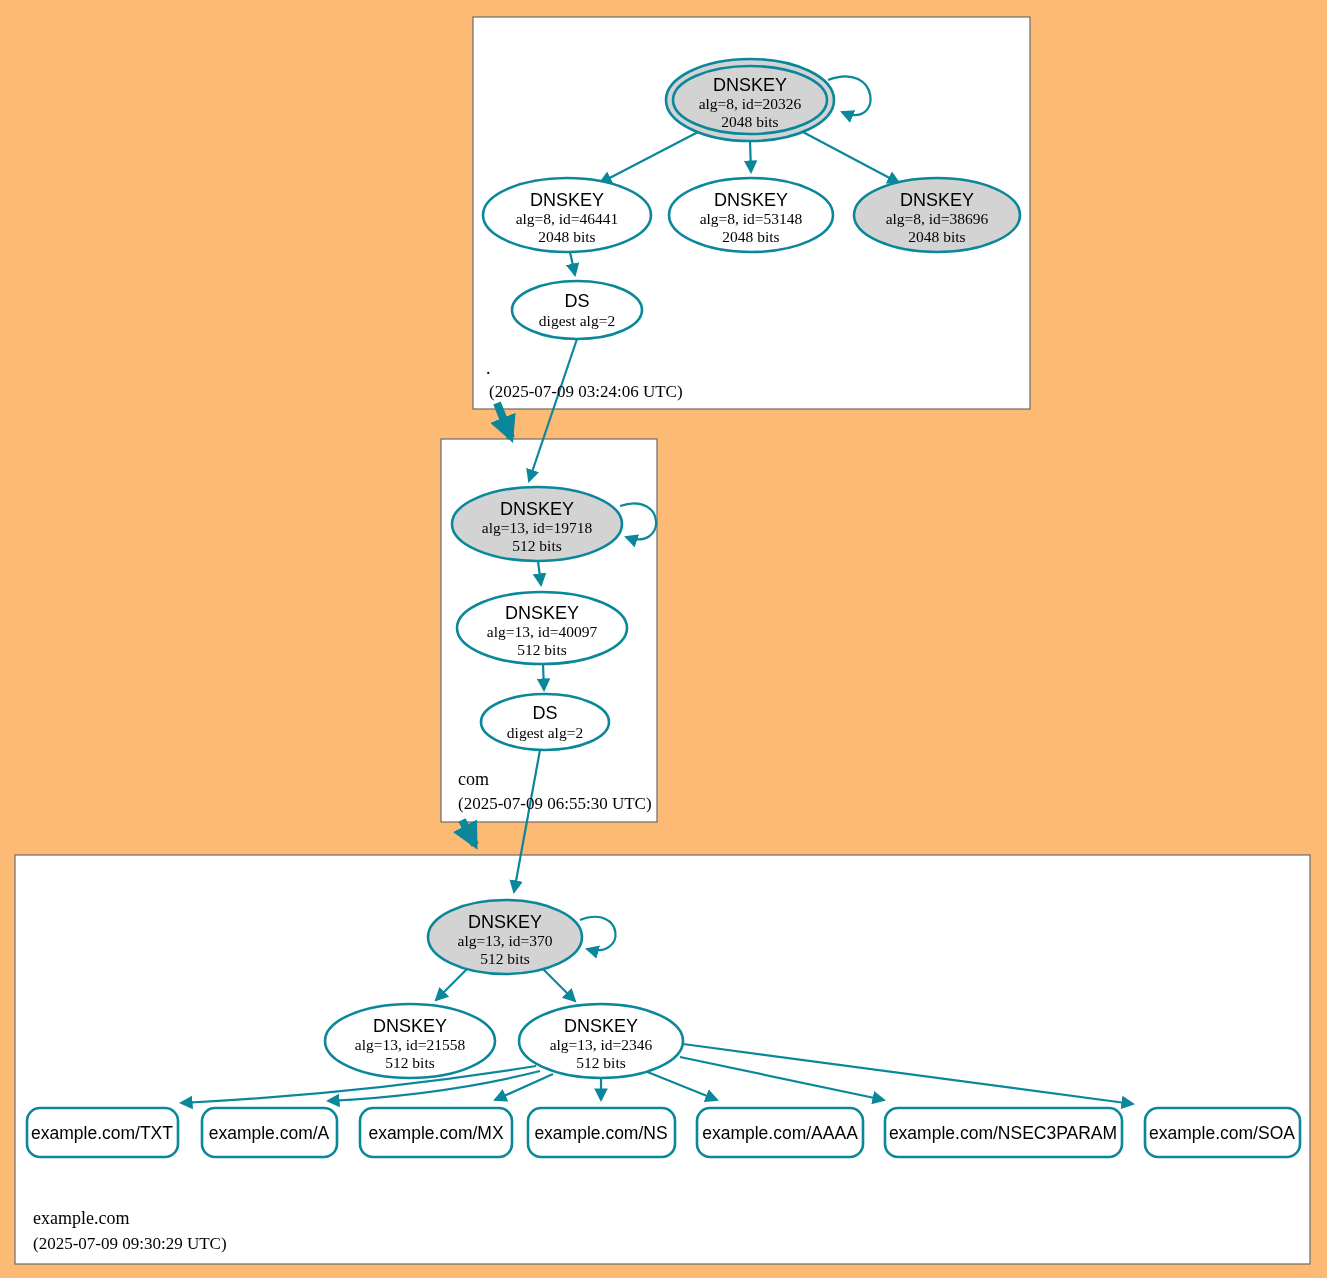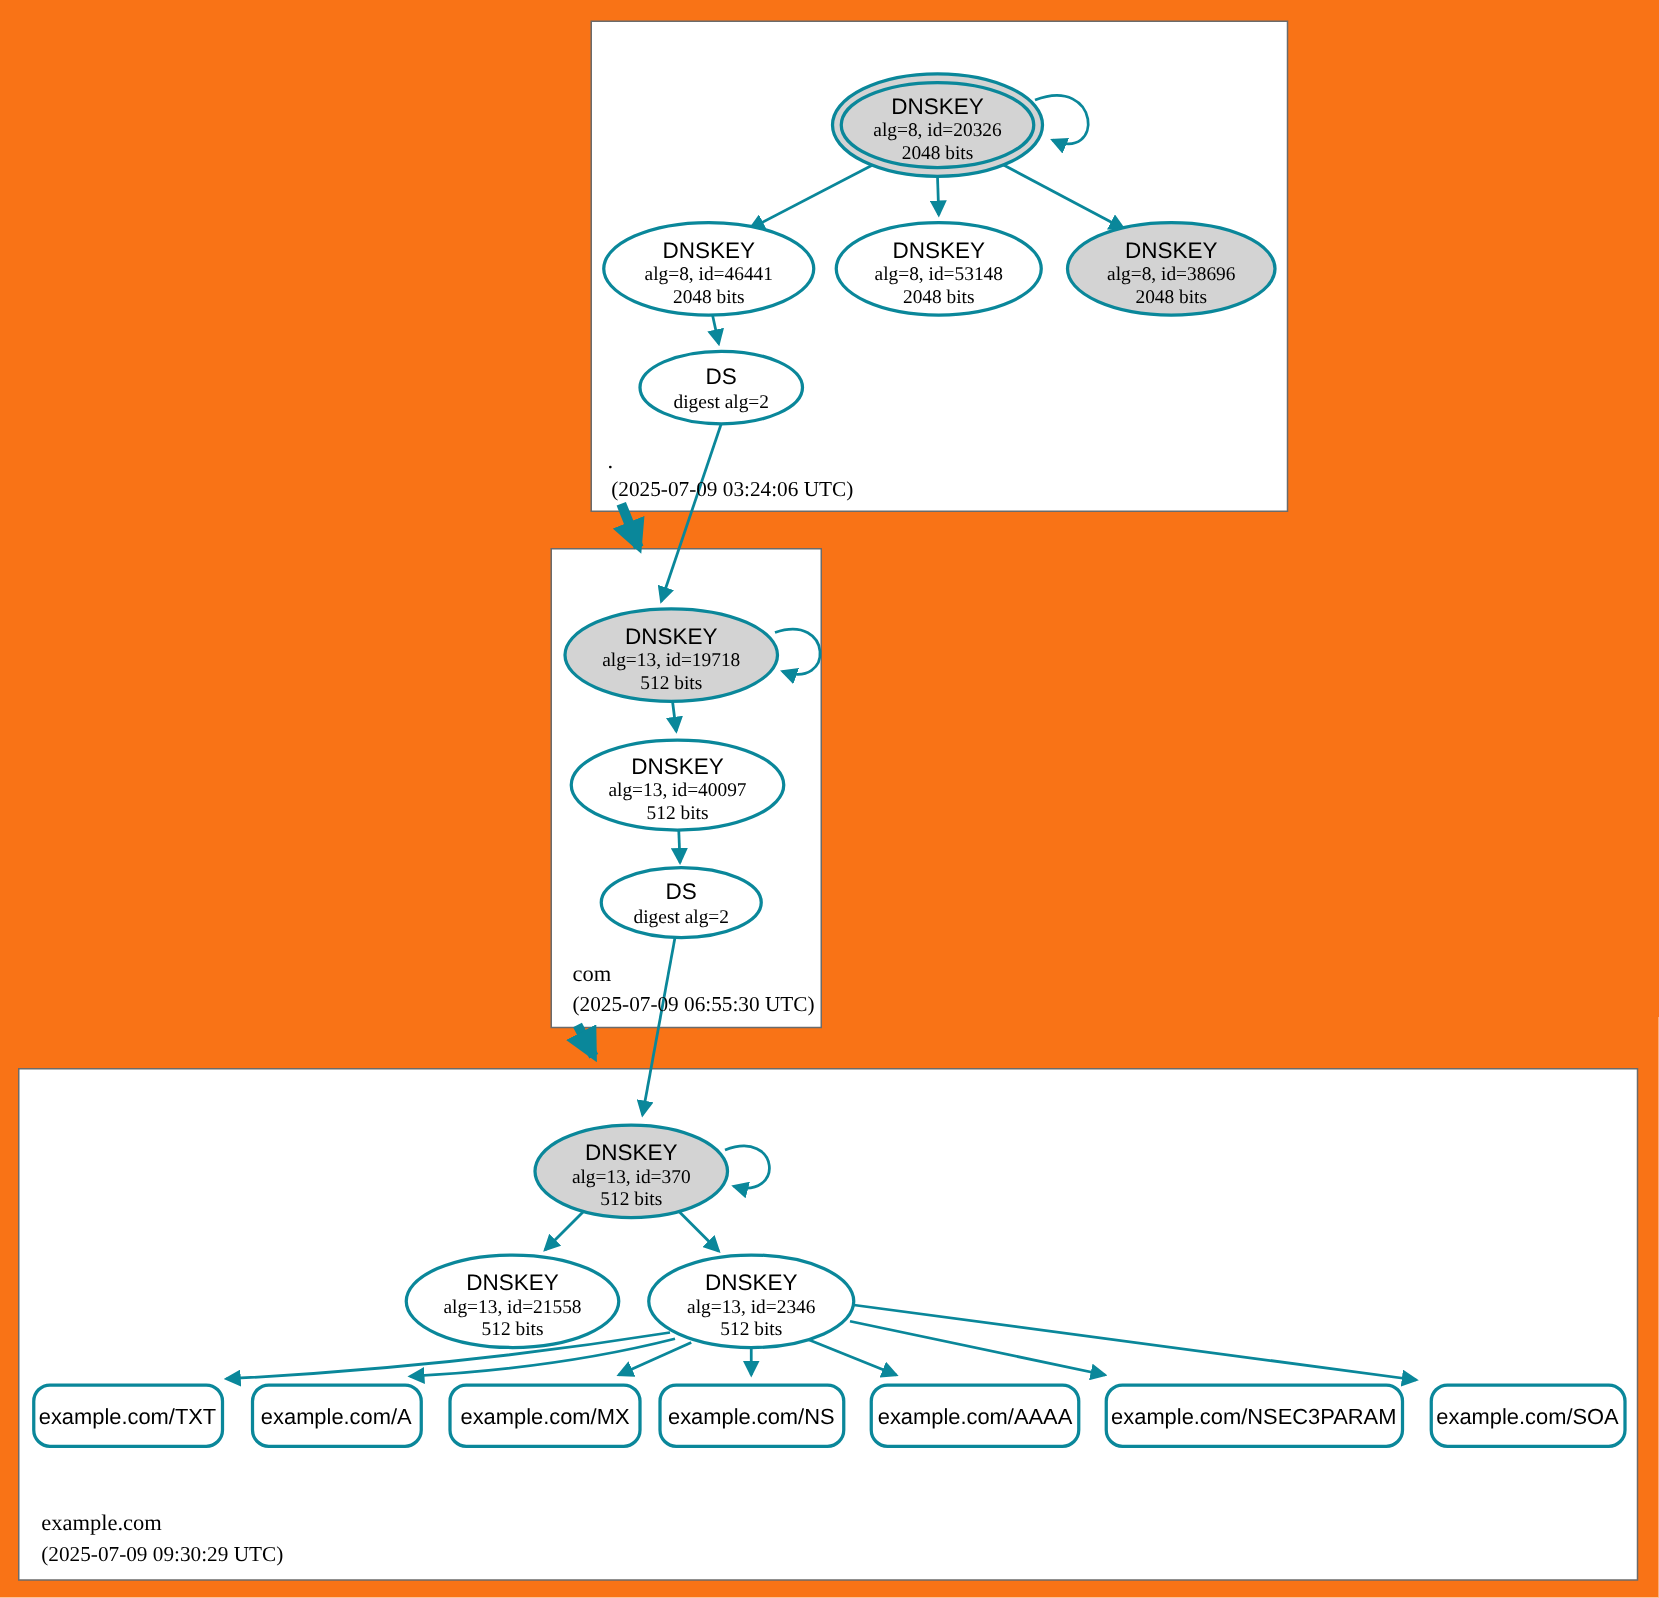--- a/index.html
+++ b/index.html
@@ -1,16 +1,16 @@
 <!DOCTYPE html>
 <html><head>
 <meta charset="utf-8">
 <style>
   html,body{margin:0;padding:0;background:#ffffff;}
-  .stage{position:relative;width:1327px;height:1278px;background:#f97316;
+  .stage{position:relative;width:1327px;height:1278px;background:#fdba74;
          font-family:"Liberation Sans",sans-serif;}
   svg{display:block;}
   text{fill:#000000;}
   .node-title{font-family:"Liberation Sans",sans-serif;font-size:18px;}
   .node-attrs{font-family:"Liberation Serif",serif;font-size:15.5px;}
   .rrset-label{font-family:"Liberation Sans",sans-serif;font-size:17.5px;}
   .zone-label{font-family:"Liberation Serif",serif;font-size:18px;}
   .zone-ts{font-family:"Liberation Serif",serif;font-size:17px;}
   .zone-box{fill:#ffffff;stroke:#6b6b6b;stroke-width:1.2;}
   .edge{stroke:#0a879a;stroke-width:2.2;fill:none;}

